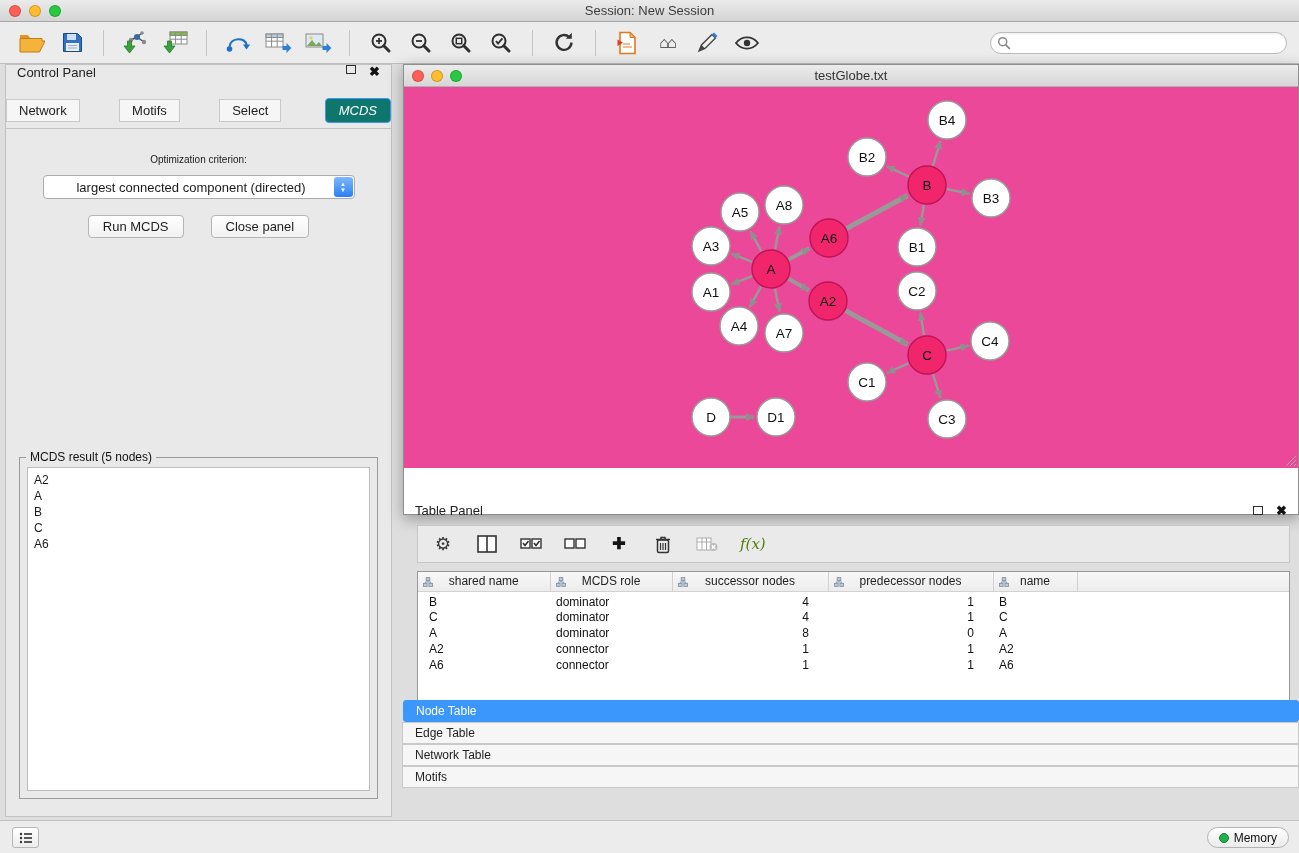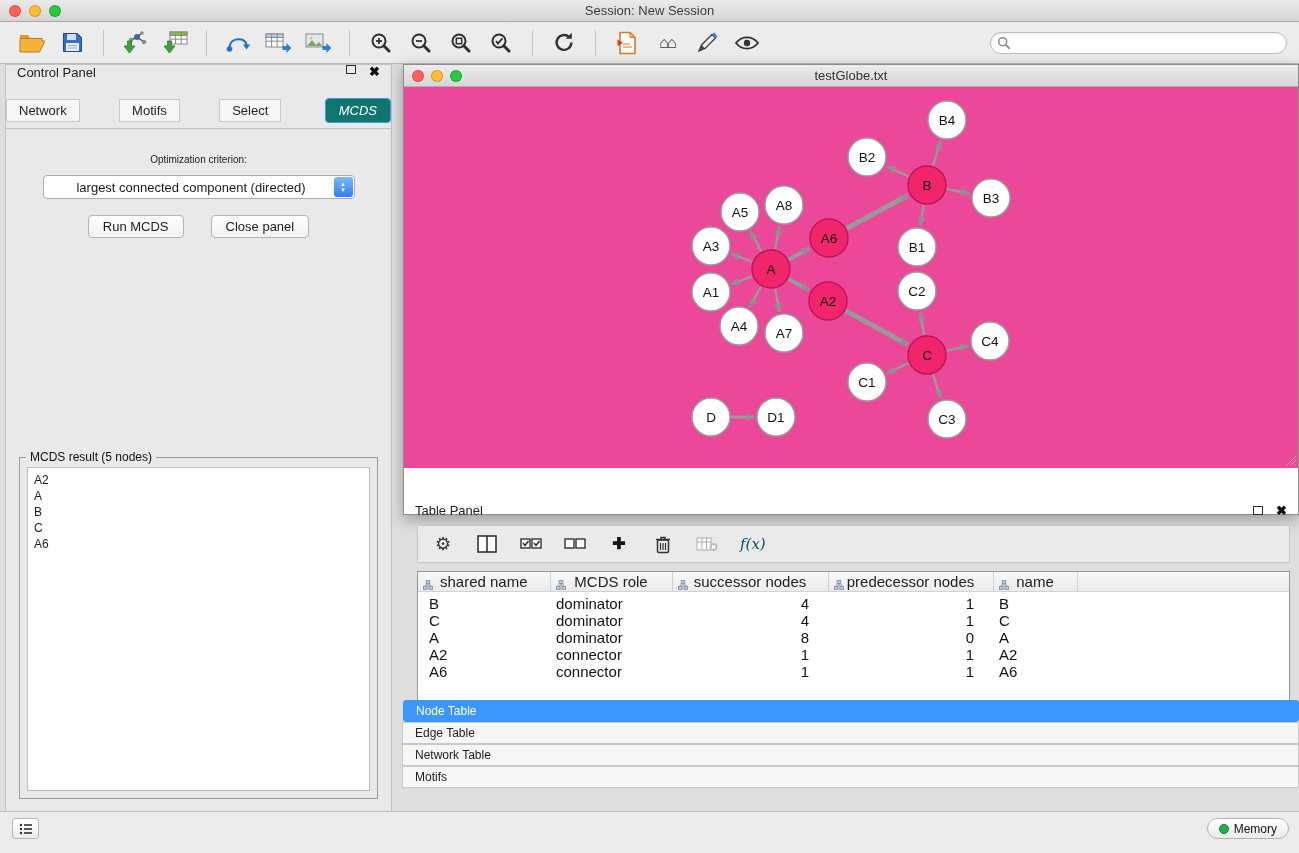--- a/index.html
+++ b/index.html
@@ -65,43 +65,43 @@
   .grip { position:absolute; right:1px; bottom:1px; }
 
   
   .table-panel { position:absolute; left:403px; top:497px; width:896px; height:294px; }
   .tp-header { height:26px; display:flex; align-items:center; padding:0 12px; font-size:13px; color:#222; }
   .tp-toolbar { margin:2px 9px 0 14px; height:38px; display:flex; align-items:center; gap:22px; padding:0 14px;
     border:1px solid #c7c7c7; background:#eaeaea; }
   .tp-tool { display:flex; align-items:center; justify-content:center; min-width:22px; }
   .gear-glyph { font-size:18px; color:#3a3a3a; line-height:1; }
   .plus-glyph { font-size:16px; color:#151515; font-weight:bold; line-height:1; }
-  .fx-label { font-family:"DejaVu Serif", serif; font-style:italic; font-size:15px; color:#0c4a6e; }
+  .fx-label { font-family:"DejaVu Serif", serif; font-style:italic; font-size:15px; color:#4d7c0f; }
 
   .tp-table-wrap { position:absolute; top:74px; left:14px; right:9px; bottom:30px; background:#fff;
     border:1px solid #979797; overflow:hidden; }
-  table { border-collapse:collapse; table-layout:fixed; width:100%; font-size:15px; }
+  table { border-collapse:collapse; table-layout:fixed; width:100%; font-size:12px; }
   thead th { background:linear-gradient(#f8f8f8,#ececec); border:1px solid #d2d2d2; border-top:none;
     height:19px; font-weight:normal; position:relative; color:#222; }
   thead th:first-child { border-left:none; }
   thead th.filler { border-right:none; }
   th .col-icon { position:absolute; left:5px; top:4px; }
   th .col-label { display:block; text-align:center; }
   tbody td { height:16px; padding:0 6px; color:#111; white-space:nowrap; overflow:hidden; }
   tbody td:first-child { padding-left:11px; }
   tbody td.num { text-align:right; padding-right:19px; }
   tbody tr:first-child td { padding-top:3px; }
 
   .bottom-tabs { position:absolute; bottom:3px; left:0; right:0; display:flex; justify-content:center;flex-direction:column; }
   .bottom-tab { font-size:12px; padding:3px 12px; background:#f6f6f6; border:1px solid #c9c9c9; color:#222; }
   .bottom-tab + .bottom-tab { margin-left:-1px; }
   .bottom-tab.active { background:#3b97fb; border-color:#3b97fb; color:#fff; border-radius:3px; }
 
   
-  .statusbar { position:absolute; left:0; right:0; bottom:0; height:42px; background:#ececec; border-top:1px solid #c0c0c0; }
+  .statusbar { position:absolute; left:0; right:0; bottom:0; height:33px; background:#ececec; border-top:1px solid #c0c0c0; }
   .list-btn { position:absolute; left:12px; top:6px; width:27px; height:21px; background:linear-gradient(#fff,#ececec);
     border:1px solid #b6b6b6; border-radius:3px; display:flex; align-items:center; justify-content:center; }
   .memory-btn { position:absolute; right:10px; top:6px; height:21px; border:1px solid #b3b3b3; border-radius:11px;
     background:linear-gradient(#fefefe,#ececec); display:flex; align-items:center; gap:5px; padding:0 11px; font-size:12px; color:#111; }
   .mem-dot { width:10px; height:10px; border-radius:50%; background:#23b14d; border:1px solid #157a32; }
 
   svg text { font-family:"Liberation Sans", sans-serif; }
 </style>
 </head>
 <body>

